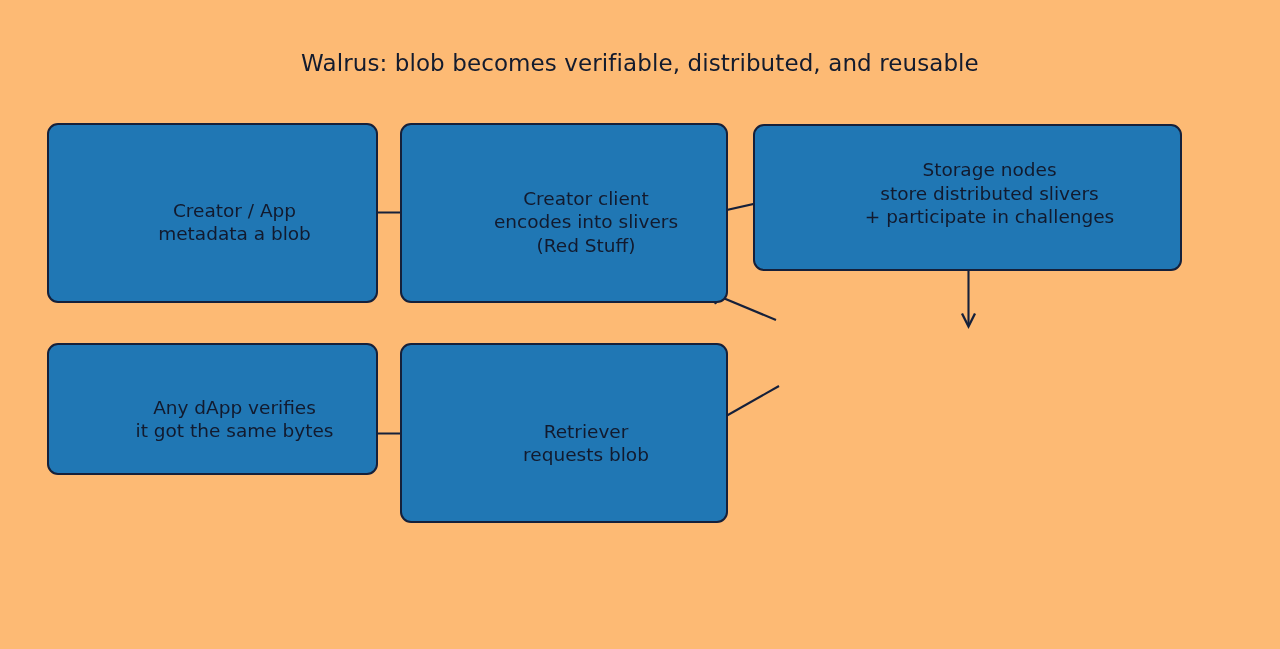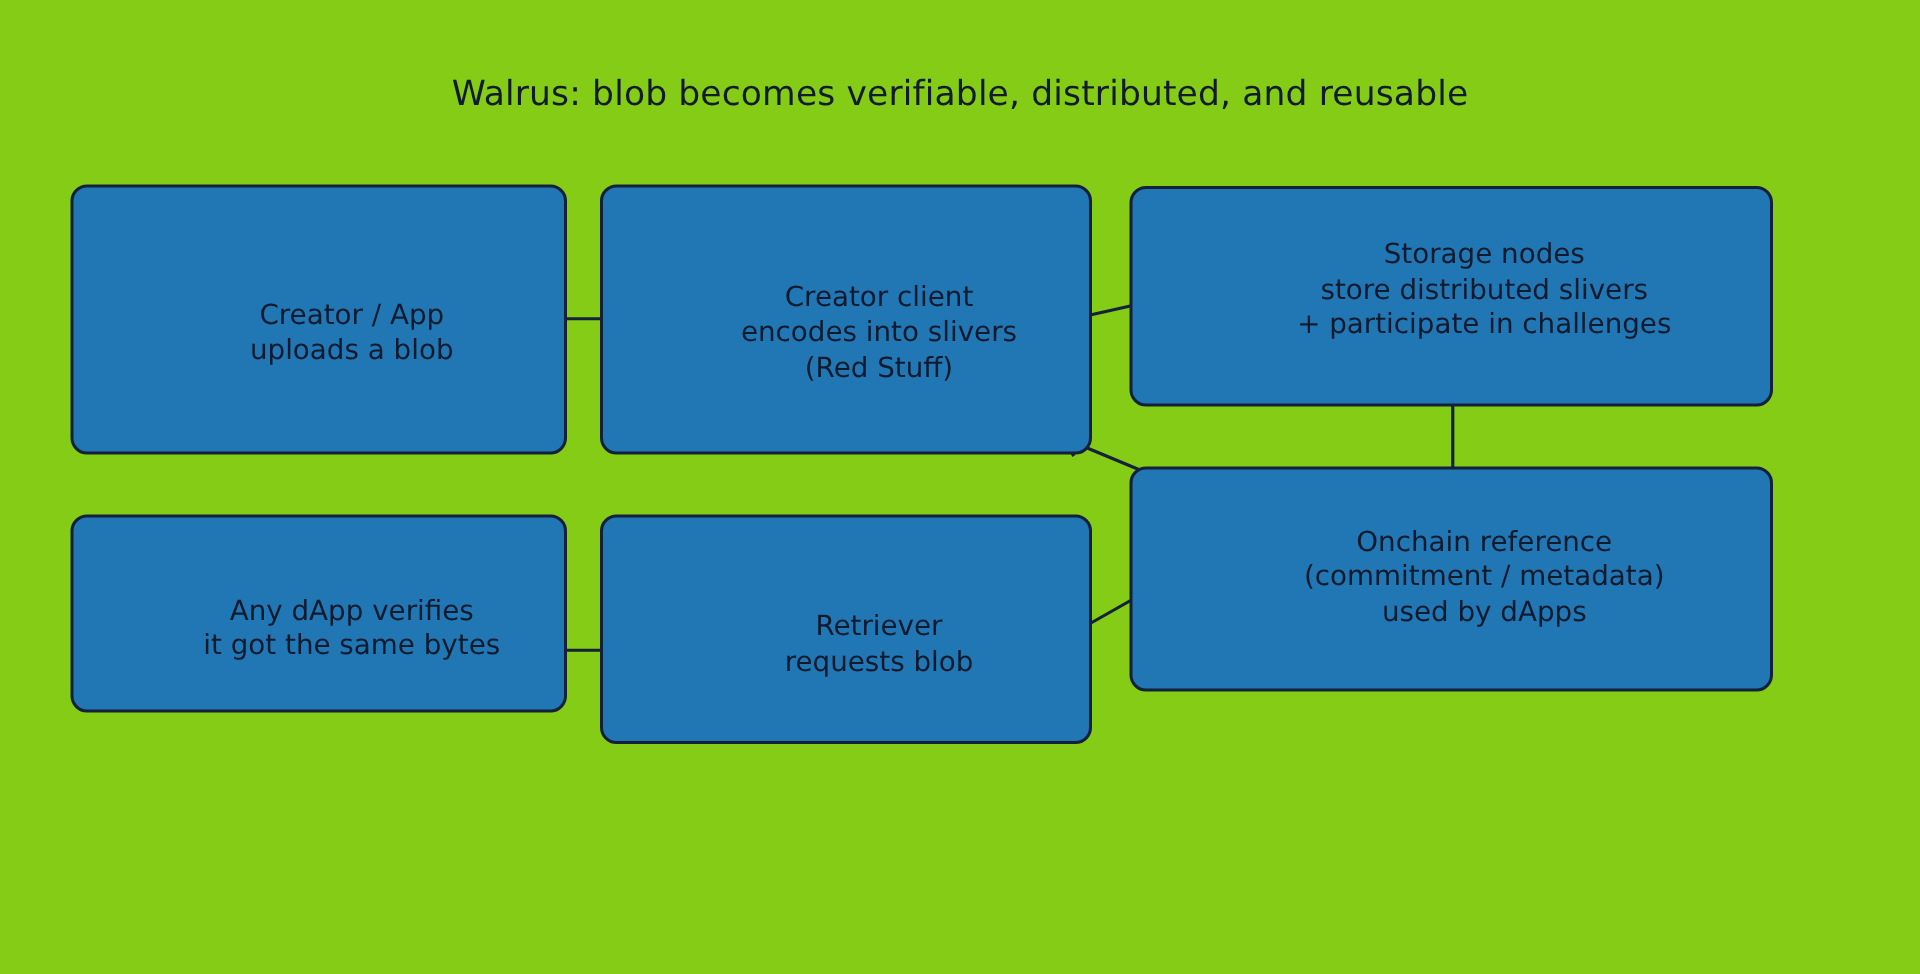--- a/index.html
+++ b/index.html
@@ -7,21 +7,21 @@
     padding: 0;
     background: #ffffff;
   }
   body {
     font-family: "DejaVu Sans", sans-serif;
   }
   #canvas {
     position: relative;
     width: 1280px;
     height: 649px;
-    background: #84cc16;
+    background: #fdba74;
     overflow: hidden;
   }
   #diagram-title {
     position: absolute;
     left: 0;
     top: 50px;
     width: 1280px;
     text-align: center;
     font-size: 23px;
     color: #131b2e;
@@ -47,21 +47,21 @@
     display: block;
     width: 100%;
     padding: 0 8px;
     box-sizing: border-box;
     margin-left: 44px;
   }
   #node-creator   { left: 47px;  top: 123px; width: 331px; height: 180px; }
   #node-client    { left: 400px; top: 123px; width: 328px; height: 180px; }
   #node-storage   { left: 753px; top: 124px; width: 429px; height: 147px; }
   #node-onchain   { left: 753px; top: 311px; width: 429px; height: 150px; }
-  #node-retriever { left: 400px; top: 343px; width: 328px; height: 153px; }
+  #node-retriever { left: 400px; top: 343px; width: 328px; height: 180px; }
   #node-verifier  { left: 47px;  top: 343px; width: 331px; height: 132px; }
 
   #node-creator   .label { transform: translateY(9px); }
   #node-client    .label { transform: translateY(9px); }
   #node-retriever .label { transform: translateY(10px); }
   #node-verifier  .label { transform: translateY(10px); }
   #node-storage   .label { transform: translateY(-4px); }
   #node-onchain   .label { transform: translateY(-1px); }
 
   #edges {
@@ -111,40 +111,35 @@
       <g>
         <line x1="424" y1="433.5" x2="350" y2="433.5"></line>
         <polyline points="361,427 349.5,433.5 361,440" fill="none" stroke-width="2.3"></polyline>
       </g>
 
     </g>
   </svg>
 
   <div class="node" id="node-creator">
     <span class="label">Creator / App
-uploads a blob</span>
+metadata a blob</span>
   </div>
 
   <div class="node" id="node-client">
     <span class="label">Creator client
 encodes into slivers
 (Red Stuff)</span>
   </div>
 
   <div class="node" id="node-storage">
     <span class="label">Storage nodes
 store distributed slivers
 + participate in challenges</span>
   </div>
 
-  <div class="node" id="node-onchain">
-    <span class="label">Onchain reference
-(commitment / metadata)
-used by dApps</span>
-  </div>
 
   <div class="node" id="node-retriever">
     <span class="label">Retriever
 requests blob</span>
   </div>
 
   <div class="node" id="node-verifier">
     <span class="label">Any dApp verifies
 it got the same bytes</span>
   </div>

